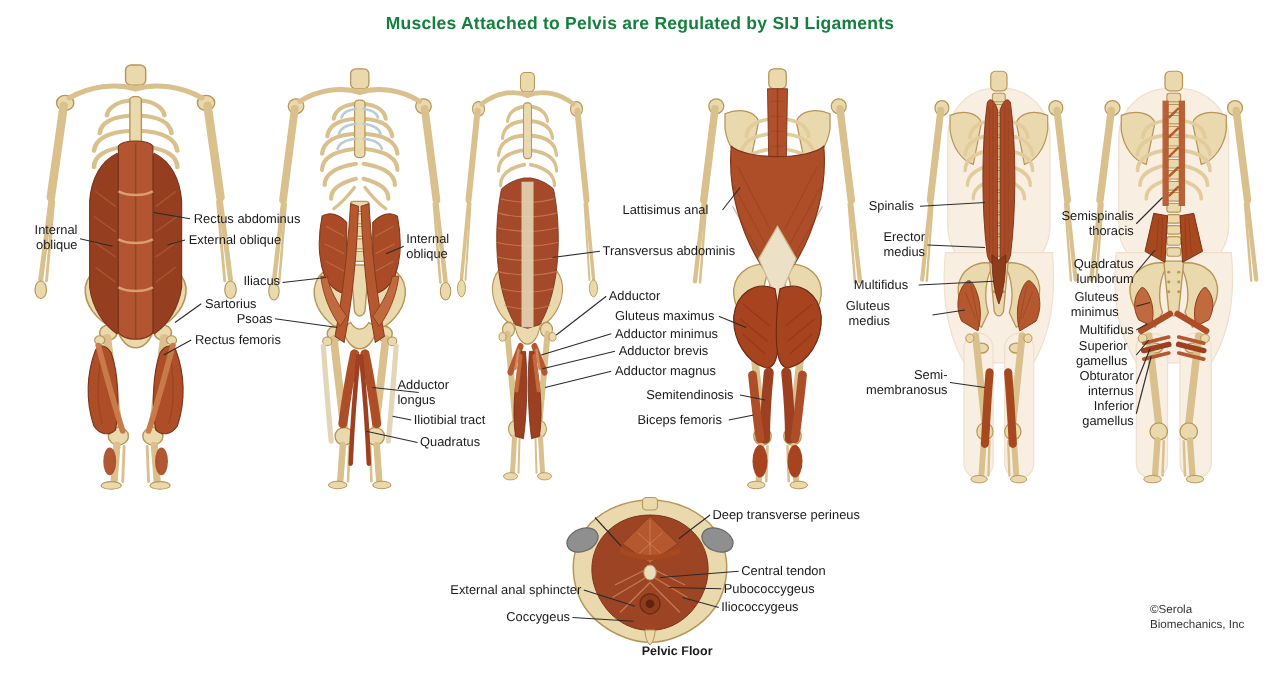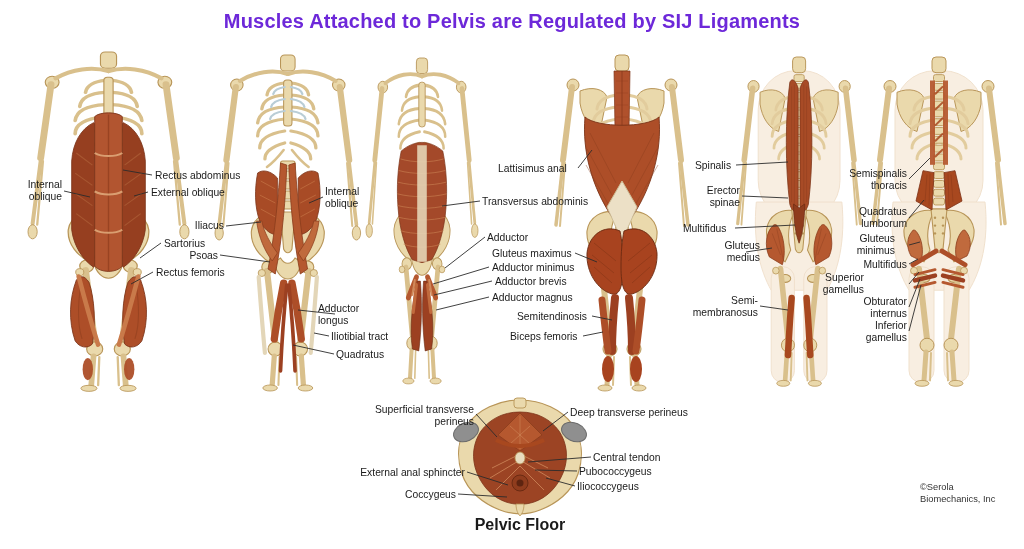--- a/index.html
+++ b/index.html
@@ -2,30 +2,30 @@
 <html><head>
 <meta charset="utf-8">
 <style>
   html,body { margin:0; padding:0; background:#fff; }
   .canvas {
     position:relative; width:1024px; height:549px; background:#fff;
     font-family:"Liberation Sans", sans-serif; overflow:hidden;
   }
   .title {
     position:absolute; top:10px; left:0; width:100%;
-    text-align:center; font-size:20px; font-weight:bold; color:#6d28d9;
+    text-align:center; font-size:14px; font-weight:bold; color:#15803d;
     letter-spacing:0.2px; z-index:3;
   }
   svg.art { position:absolute; left:0; top:0; z-index:1; }
   .lbl {
     position:absolute; font-size:10.3px; line-height:1.15; color:#1a1a1a; z-index:2;
   }
   .r { text-align:right; }
   .c { text-align:center; }
-  .cap { font-weight:bold; font-size:16px; }
+  .cap { font-weight:bold; font-size:10px;text-align:right; }
   .copyright {
     position:absolute; font-size:9.3px; color:#333; line-height:1.3; z-index:2;
   }
 </style>
 </head>
 <body>
 
 <div class="canvas">
 
   <div class="title">Muscles Attached to Pelvis are Regulated by SIJ Ligaments</div>
@@ -376,34 +376,33 @@
   <div class="lbl" style="left:482px;top:196px;width:115px">Transversus abdominis</div>
   <div class="lbl" style="left:487px;top:232px;width:55px">Adductor</div>
   <div class="lbl" style="left:492px;top:248px;width:85px">Gluteus maximus</div>
   <div class="lbl" style="left:492px;top:262px;width:92px">Adductor minimus</div>
   <div class="lbl" style="left:495px;top:276px;width:85px">Adductor brevis</div>
   <div class="lbl" style="left:492px;top:292px;width:90px">Adductor magnus</div>
   <div class="lbl" style="left:517px;top:311px;width:80px">Semitendinosis</div>
   <div class="lbl" style="left:510px;top:331px;width:78px">Biceps femoris</div>
 
   <div class="lbl" style="left:695px;top:160px;width:42px">Spinalis</div>
-  <div class="lbl r" style="left:700px;top:185px;width:40px">Erector spinae</div>
+  <div class="lbl r" style="left:700px;top:185px;width:40px">Erector medius</div>
   <div class="lbl" style="left:683px;top:223px;width:50px">Multifidus</div>
-  <div class="lbl r" style="left:718px;top:240px;width:42px">Gluteus medius</div>
+  <div class="lbl r" style="left:670px;top:240px;width:42px">Gluteus medius</div>
   <div class="lbl r" style="left:686px;top:295px;width:72px">Semi-membranosus</div>
 
   <div class="lbl r" style="left:833px;top:168px;width:74px">Semispinalis thoracis</div>
   <div class="lbl r" style="left:836px;top:206px;width:71px">Quadratus lumborum</div>
   <div class="lbl r" style="left:843px;top:233px;width:52px">Gluteus minimus</div>
   <div class="lbl r" style="left:853px;top:259px;width:54px">Multifidus</div>
-  <div class="lbl r" style="left:800px;top:272px;width:64px">Superior gamellus</div>
+  <div class="lbl r" style="left:838px;top:272px;width:64px">Superior gamellus</div>
   <div class="lbl r" style="left:840px;top:296px;width:67px">Obturator internus</div>
   <div class="lbl r" style="left:843px;top:320px;width:64px">Inferior gamellus</div>
 
-  <div class="lbl r" style="left:364px;top:404px;width:110px">Superficial transverse perineus</div>
   <div class="lbl" style="left:570px;top:407px;width:125px">Deep transverse perineus</div>
   <div class="lbl r" style="left:350px;top:467px;width:115px">External anal sphincter</div>
   <div class="lbl" style="left:593px;top:452px;width:75px">Central tendon</div>
   <div class="lbl" style="left:579px;top:466px;width:80px">Pubococcygeus</div>
   <div class="lbl" style="left:577px;top:481px;width:75px">Iliococcygeus</div>
   <div class="lbl r" style="left:402px;top:489px;width:54px">Coccygeus</div>
   <div class="lbl c cap" style="left:470px;top:516px;width:100px">Pelvic Floor</div>
 
   <div class="copyright" style="left:920px;top:481px;width:92px">
     <div>©Serola</div>

